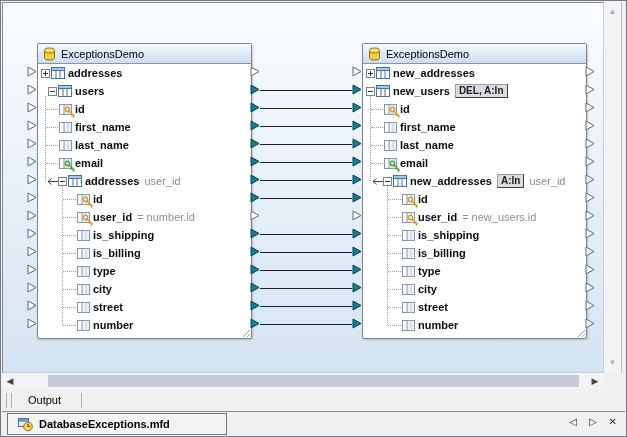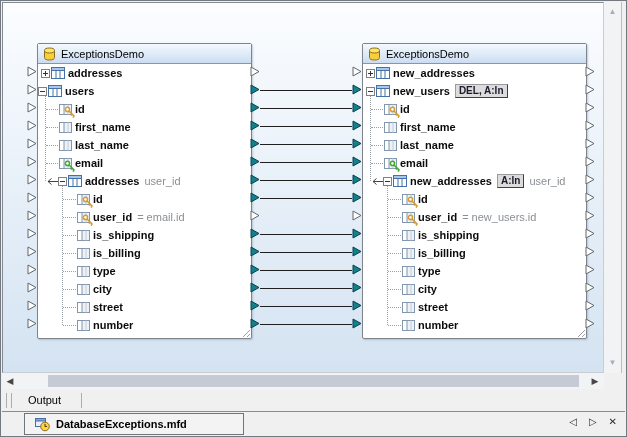--- a/index.html
+++ b/index.html
@@ -40,21 +40,21 @@
   .tabstrip{position:absolute;left:2px;top:389px;width:623px;height:22px;background:#f0f0f0;
     display:flex;align-items:center;font-size:11px;color:#000;}
   .viewtab{padding:1px 16px;text-align:center;}
   .viewtab.active{border:1px solid #7a7e84;background:#f0f0f0;font-weight:bold;margin-left:8px;
     padding:1px 12px;box-shadow:inset 1px 1px 0 #ffffff;}
   .vsep{width:1px;height:15px;background:#adadad;margin-left:4px;}
   .docbar{position:absolute;left:2px;top:411px;width:623px;height:24px;background:#f0f0f0;
     border-top:1px solid #888c92;}
   .doctab{position:absolute;left:5px;top:1px;height:20px;min-width:200px;padding:0 9px;
     border:1px solid #70757c;background:#f3f3f3;display:flex;align-items:center;gap:5px;
-    font-size:11px;font-weight:bold;color:#000;margin-left:17px;}
+    font-size:11px;font-weight:bold;color:#000;}
   .navbtns{position:absolute;right:8px;top:4px;display:flex;gap:12px;font-size:10px;color:#2b2b2b;}
 </style>
 </head>
 <body>
 
 <div id="canvas" style="background: linear-gradient(rgb(251, 253, 255) 0%, rgb(212, 227, 242) 100%);">
     <div class="component comp" style="left: 34px; top: 40px; width: 213px; height: 294px;">
       <div class="comp-header">
         <span class="inl">
           <svg width="13" height="14">
@@ -75,21 +75,21 @@
         <span class="iconwrap">
           <svg width="14" height="12">
             <rect x="0.5" y="0.5" width="13" height="11" fill="#fff" stroke="#4472a8"></rect>
             <rect x="0.5" y="0.5" width="13" height="3" fill="#aac7e6" stroke="#4472a8"></rect>
             <line x1="5" y1="3.5" x2="5" y2="11.5" stroke="#4472a8"></line>
             <line x1="9" y1="3.5" x2="9" y2="11.5" stroke="#4472a8"></line>
           </svg>
         </span>
         <span>addresses</span>
       </div>
-      <div class="row" style="top: 38px; padding-left: 0;">
+      <div class="row" style="top: 38px; padding-left: 10px;">
         <span class="inl">
           <svg width="9" height="9">
             <rect x="0.5" y="0.5" width="8" height="8" fill="#fff" stroke="#808080"></rect>
             <line x1="2" y1="4.5" x2="7" y2="4.5" stroke="#333"></line>
           </svg>
         </span>
         <span class="iconwrap">
           <svg width="14" height="12">
             <rect x="0.5" y="0.5" width="13" height="11" fill="#fff" stroke="#4472a8"></rect>
             <rect x="0.5" y="0.5" width="13" height="3" fill="#aac7e6" stroke="#4472a8"></rect>
@@ -199,21 +199,21 @@
             <line x1="9" y1="0.5" x2="9" y2="10.5" stroke="#c3ccd8"></line>
           </svg>
           <span class="keyov"><svg width="12" height="12">
               <circle cx="3.4" cy="3.4" r="2.1" fill="#fff" stroke="#d89a28" stroke-width="1.5"></circle>
               <line x1="5" y1="5" x2="10.4" y2="10.4" stroke="#d89a28" stroke-width="1.5"></line>
               <line x1="8.2" y1="8.2" x2="6.8" y2="9.6" stroke="#d89a28" stroke-width="1.4"></line>
               <line x1="10.2" y1="10.2" x2="8.8" y2="11.6" stroke="#d89a28" stroke-width="1.4"></line>
             </svg></span>
         </span>
         <span>user_id</span>
-        <span class="note">= email.id</span>
+        <span class="note">= number.id</span>
       </div>
       <div class="row" style="top: 182px; padding-left: 38px;">
         <span class="iconwrap">
           <svg width="13" height="11">
             <rect x="0.5" y="0.5" width="12" height="10" fill="#eef1f5" stroke="#8296ad"></rect>
             <rect x="0.5" y="0.5" width="4.5" height="10" fill="#ffffff" stroke="#8296ad"></rect>
             <line x1="9" y1="0.5" x2="9" y2="10.5" stroke="#c3ccd8"></line>
           </svg>
         </span>
         <span>is_shipping</span>

